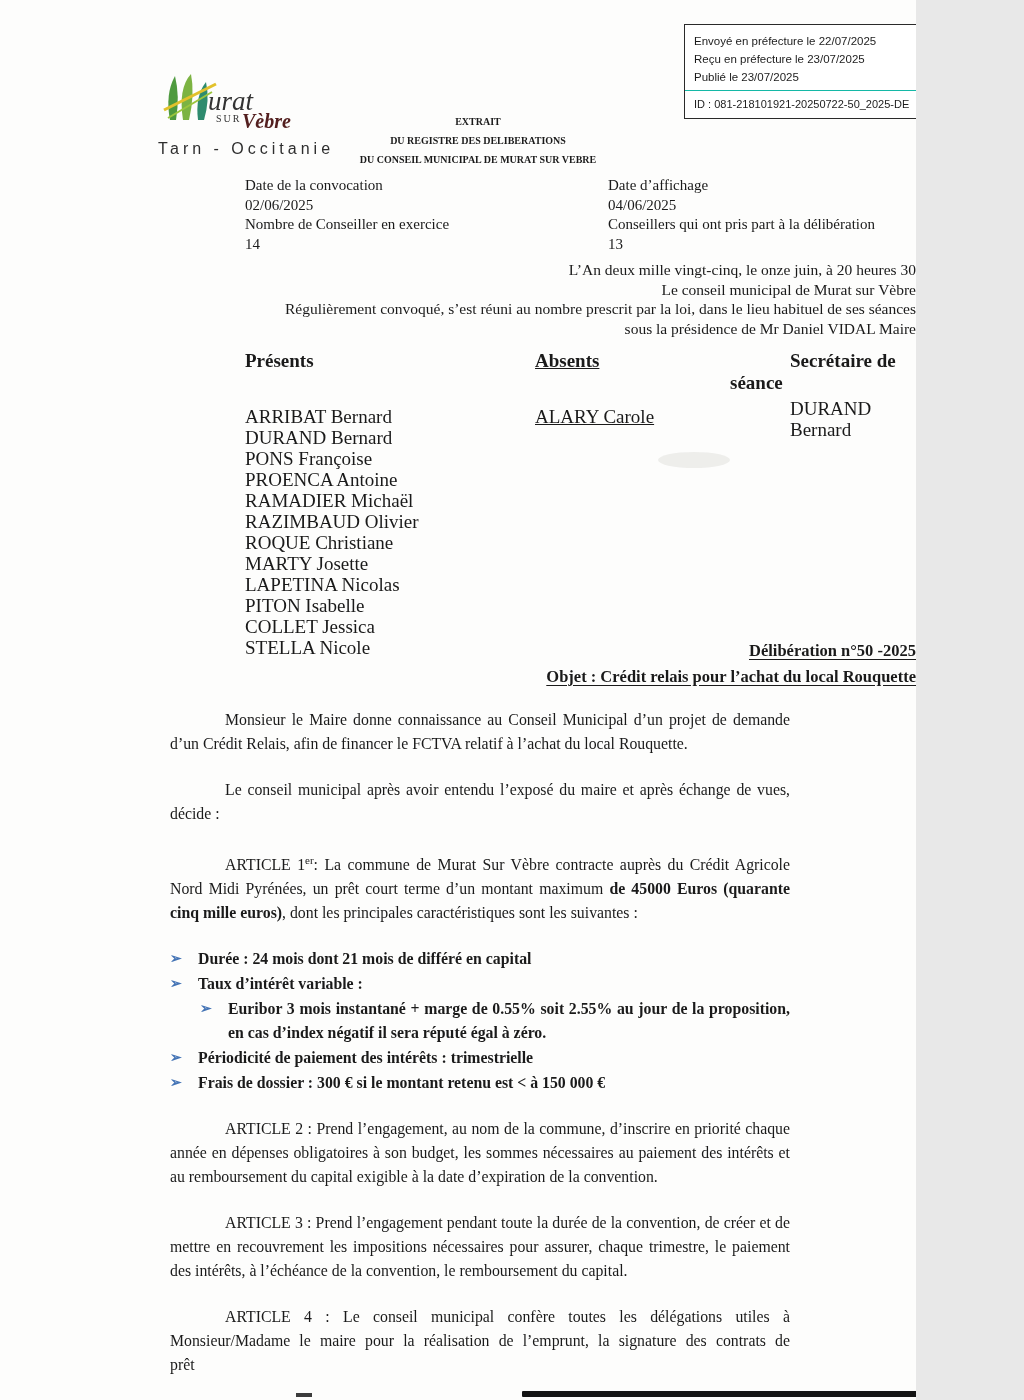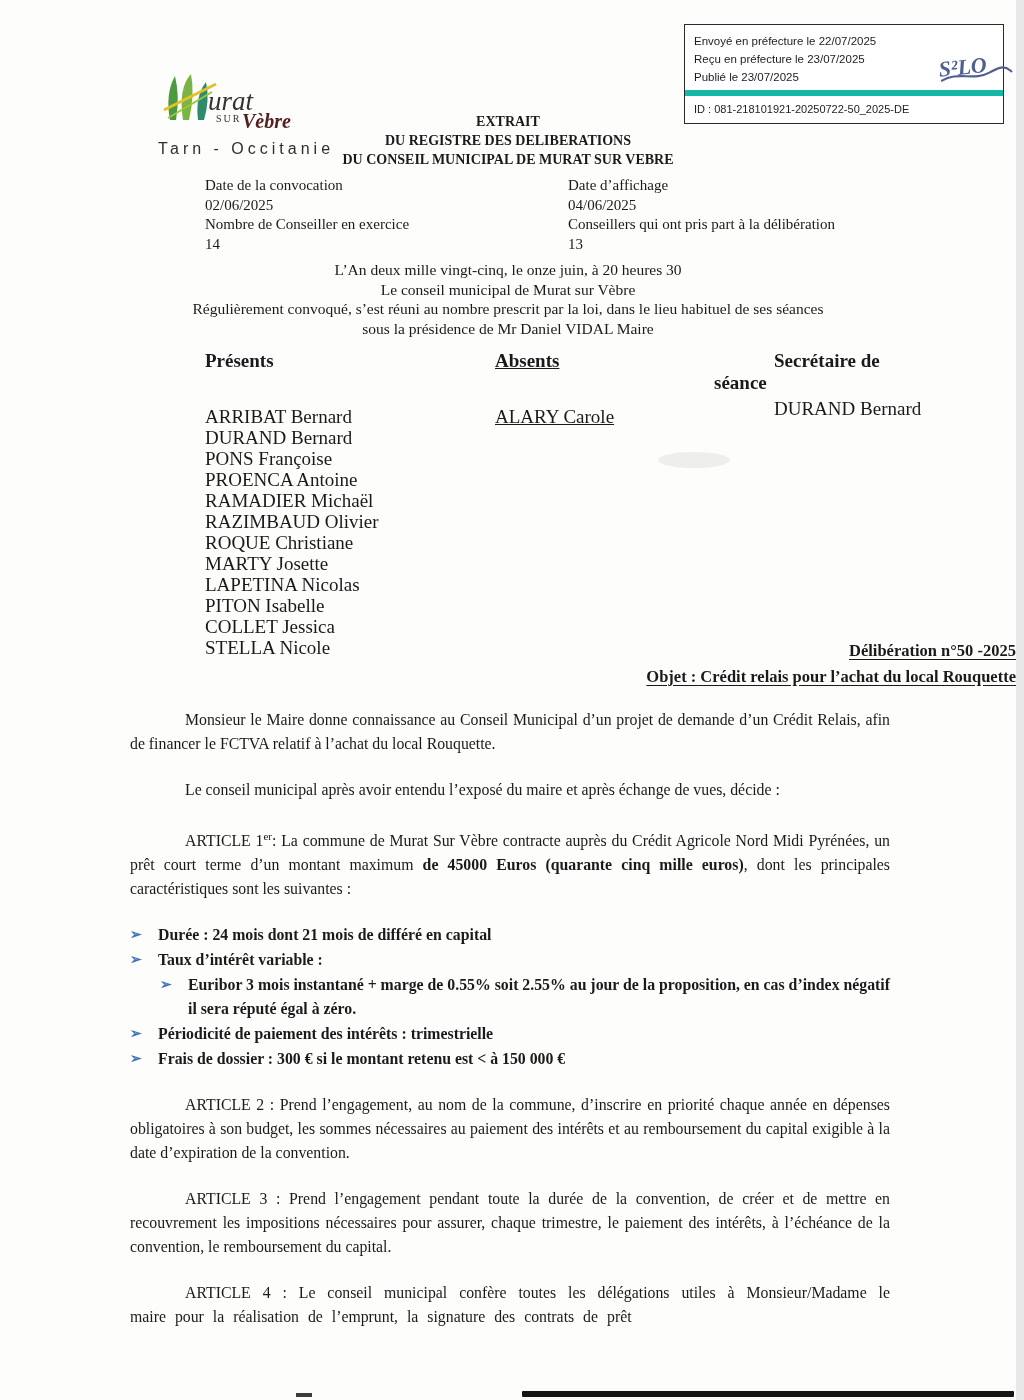--- a/index.html
+++ b/index.html
@@ -2,41 +2,42 @@
 <html style="--bullet-arrow: #4373b5; --signature: #4f5f8f;"><head>
 <meta charset="utf-8">
 <style>
   html, body {
     margin: 0; padding: 0;
     width: 1024px; height: 1400px;
     background: #e8e8e8;
   }
   .page {
     position: relative;
-    width: 1016px; height: 1400px;
+    width: 876px; height: 1400px;
     background: #fdfdfc;
     overflow: hidden;
     font-family: "Liberation Serif", "DejaVu Serif", serif;
     color: #1a1a1a;
+    padding-left: 40px;
   }
   .serif { font-family: "Liberation Serif", "DejaVu Serif", serif; }
 
   
   .stamp {
     position: absolute; top: 24px; left: 684px; width: 300px;
     border: 1.5px solid #2a2a2a;
     background: #fff;
     font-family: "Liberation Sans", "DejaVu Sans", sans-serif;
     font-size: 11.5px; color: #1c1c1c;
     padding: 7px 9px 5px 9px;
     line-height: 18px;
     z-index: 3;
   }
   .stamp .id-line {
-    border-top: 6px solid #14b8a6;
+    border-top: 1px solid #14b8a6;
     margin: 4px -9px 0 -9px;
     padding: 4px 9px 0 9px;
     font-size: 11px;
   }
   .stamp-signature {
     position: absolute; top: 32px; right: -10px;
     transform: rotate(-6deg);
     color: var(--signature, #4f5f8f);
     font-family: "Liberation Serif", serif;
     font-style: italic; font-weight: bold;
@@ -54,46 +55,46 @@
     font-family: "Liberation Sans", "DejaVu Sans", sans-serif;
     font-size: 16px; letter-spacing: 4px; color: #2e2e2e;
     margin-top: 2px; white-space: nowrap;
   }
 
   
   .titles {
     padding-top: 112px;
     text-align: center;
     font-weight: bold;
-    font-size: 14px;
+    font-size: 10px;
     line-height: 19px;
   }
 
   
   .meta {
     position: relative;
     margin: 7px 0 0 205px;
     font-size: 15px; line-height: 19.5px;
     height: 80px;
   }
   .meta-right { position: absolute; left: 363px; top: 0; width: 330px; }
 
   
   .intro {
-    text-align: center;
+    text-align: right;
     font-size: 15.5px; line-height: 19.5px;
     margin-top: 4px;
   }
 
   
   .attendance { position: relative; height: 282px; margin-top: 12px; font-size: 19px; }
   .att-col { position: absolute; top: 0; }
   .att-presents  { left: 205px; }
   .att-absents   { left: 495px; text-decoration: underline; }
-  .att-secretary { left: 774px; }
+  .att-secretary { left: 750px; }
   .att-header { font-weight: bold; line-height: 22px; }
   .att-header-line2 { font-weight: bold; margin-left: -60px; line-height: 22px; }
   .att-names { margin-top: 34px; line-height: 21px; }
   .att-names-sec { margin-top: 4px; line-height: 21px; }
 
   
   .delib-headings { margin: 6px 0 0 133px; font-size: 16.5px; font-weight: bold; line-height: 26px; text-align: right; }
   .delib-headings .u { text-decoration: underline; text-underline-offset: 3px; }
 
   

